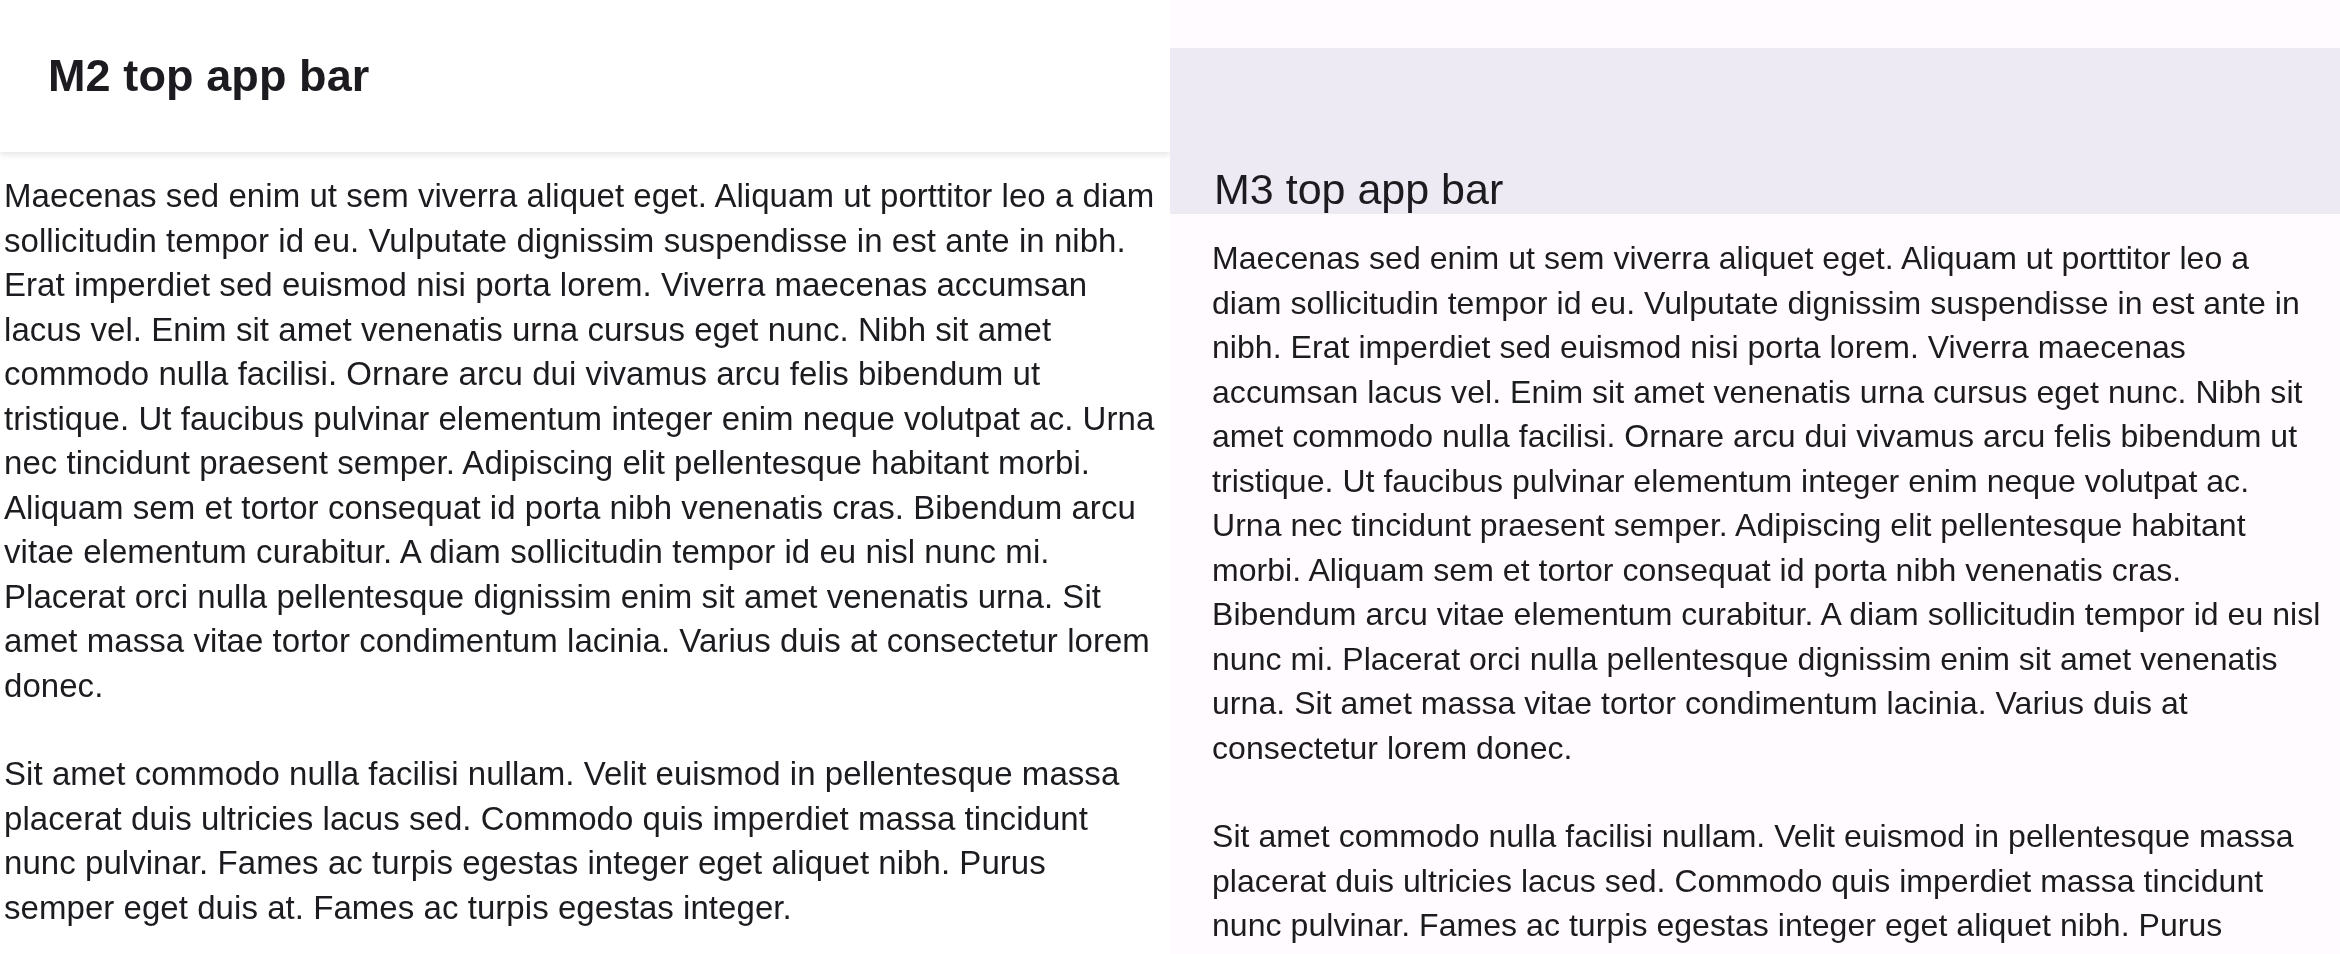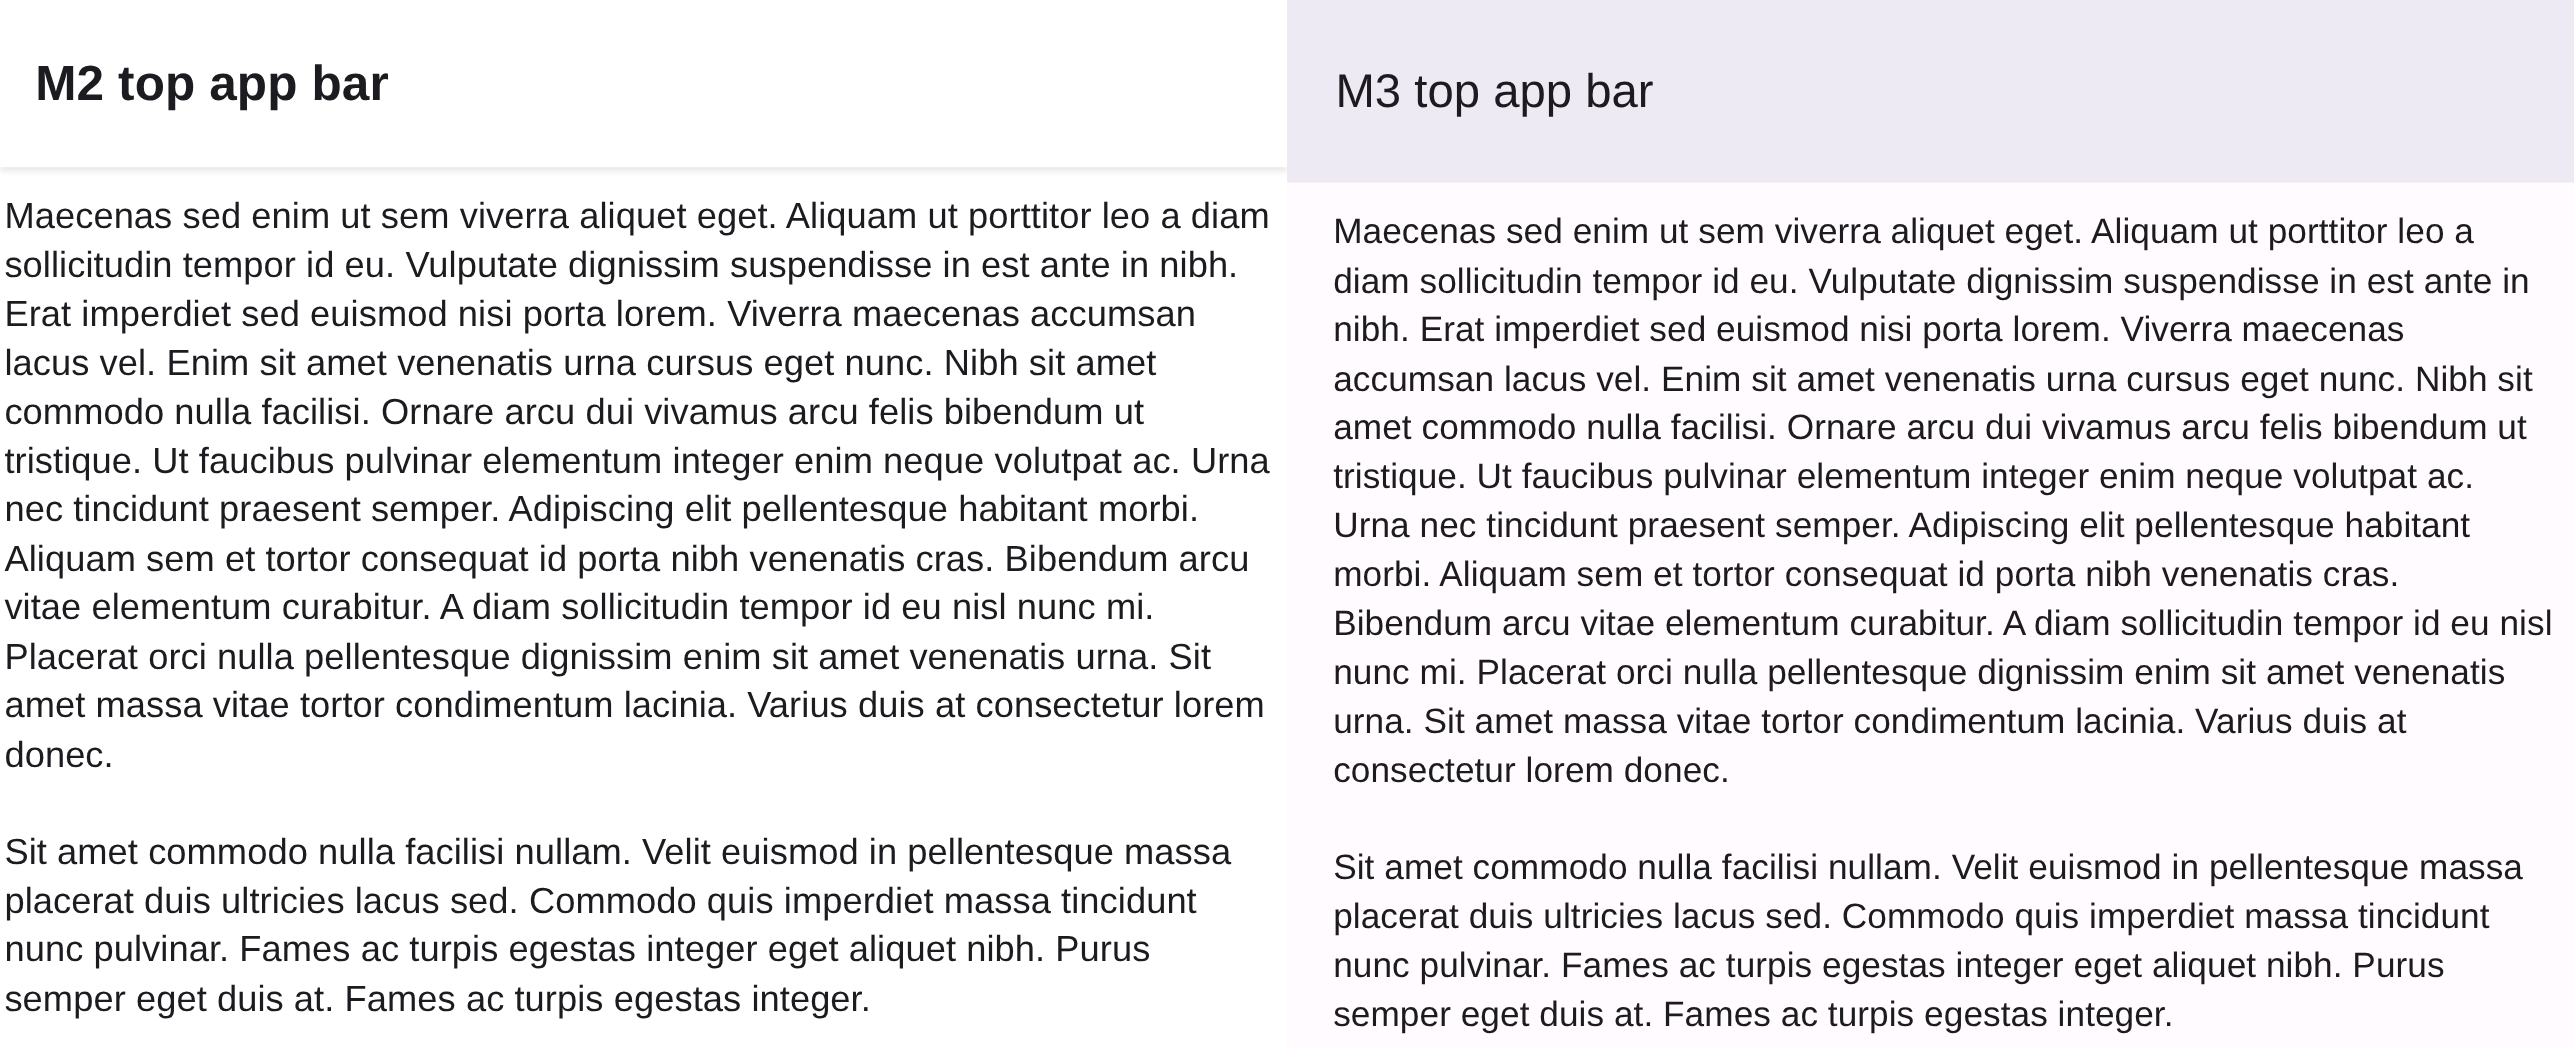--- a/index.html
+++ b/index.html
@@ -30,21 +30,21 @@
     position: relative;
     overflow: hidden;
   }
 
   .m2-appbar {
     height: 152px;
     min-height: 152px;
     background: #ffffff;
     display: flex;
     align-items: center;
-    padding-left: 32px;
+    padding-left: 48px;
     box-sizing: border-box;
     box-shadow: 0 3px 6px rgba(0,0,0,0.10);
     position: relative;
     z-index: 5;
   }
 
   .m2-appbar-title {
     font-size: 45px;
     line-height: 52px;
     color: #1c1b1f;
@@ -76,25 +76,26 @@
     flex-direction: column;
     position: relative;
     overflow: hidden;
   }
 
   .m3-appbar {
     height: 166px;
     min-height: 166px;
     background: #eeeaf4;
     display: flex;
-    align-items: center;
+    align-items: flex-end;
     padding-left: 44px;
     box-sizing: border-box;
     position: relative;
     z-index: 5;
+    margin-top: 48px;
   }
 
   .m3-appbar-title {
     font-size: 43px;
     line-height: 50px;
     color: #1c1b1f;
     font-weight: 400;
     letter-spacing: 0px;
   }
 

